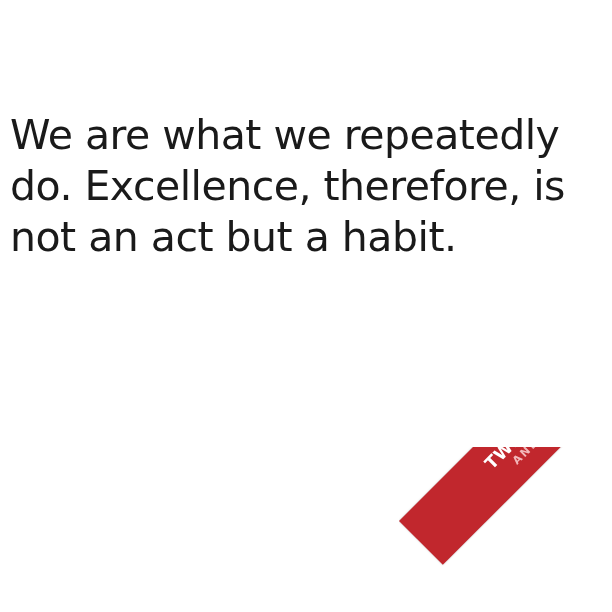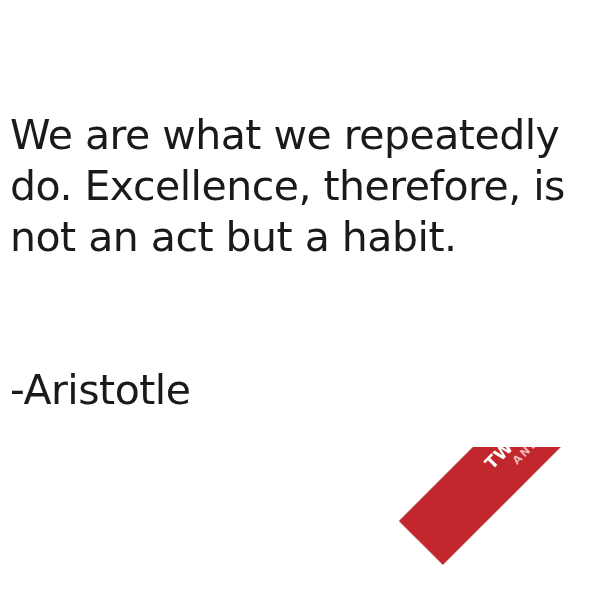--- a/index.html
+++ b/index.html
@@ -91,21 +91,20 @@
     text-align: center;
   }
 </style>
 </head>
 <body>
 
 <div id="canvas">
 
   <div id="quote-block">
     <span id="quote-text">We are what we repeatedly do. Excellence, therefore, is not an act but a habit.</span>
-    <span id="quote-author">-Aristotle</span>
   </div>
 
   <div id="ribbon-wrap">
     <div id="ribbon">
       <div id="ribbon-inner">
         <div id="ribbon-title">TWEEGRAM</div>
         <div id="ribbon-sub">ANDROID</div>
       </div>
     </div>
   </div>

